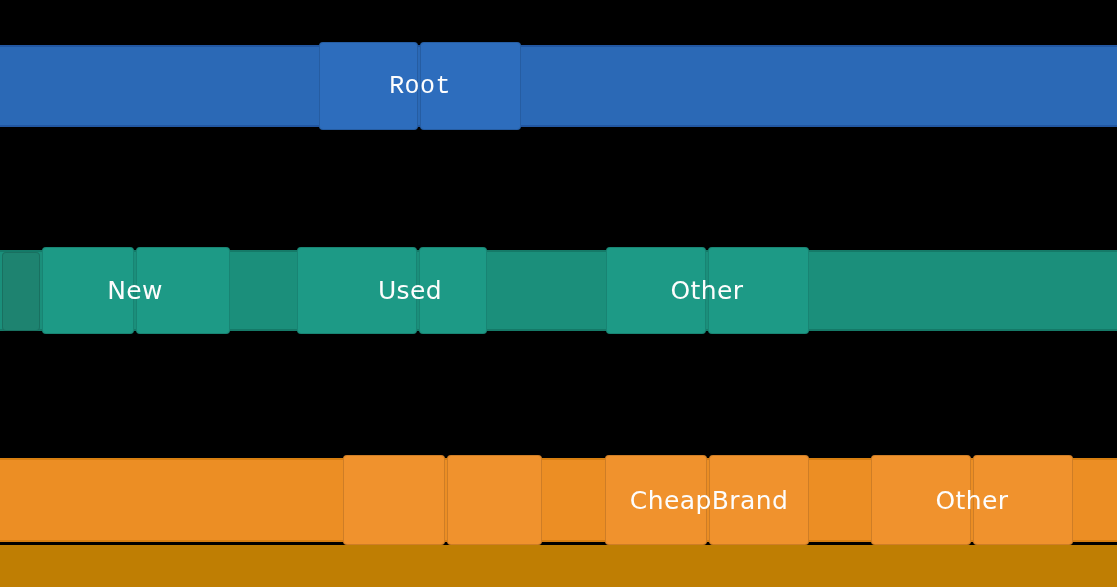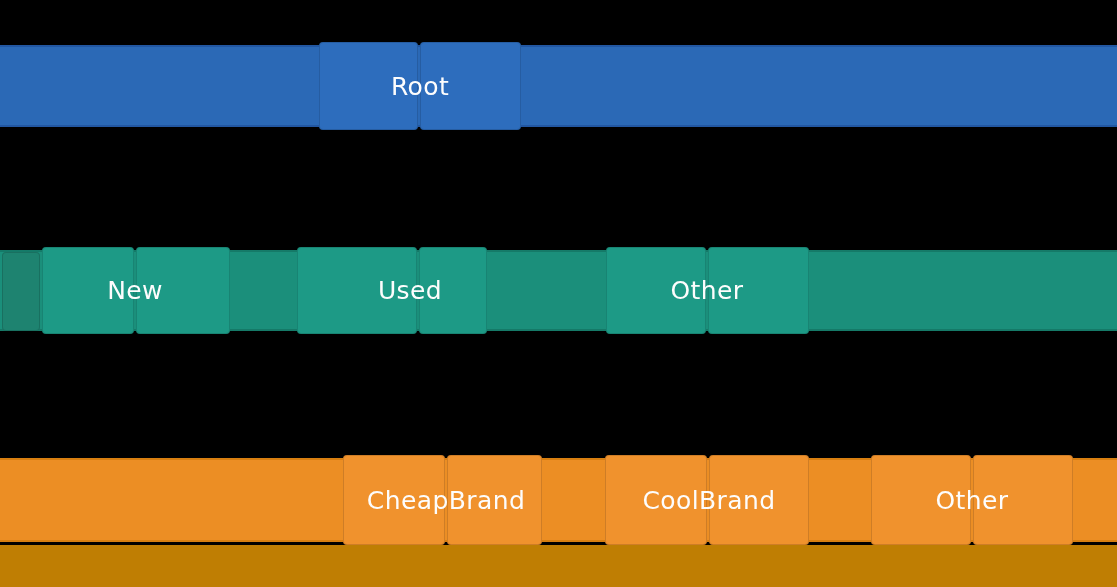--- a/index.html
+++ b/index.html
@@ -40,21 +40,21 @@
     font-size: 25px;
     letter-spacing: 0.4px;
     white-space: nowrap;
     pointer-events: none;
   }
 </style>
 </head>
 <body>
 
 <div id="stage" style="width: 1117px; height: 587px; background: rgb(0, 0, 0);">
-    <div class="level" style="top: 42px; height: 88px;">
+    <div class="level" style="top: 42px; height: 88px; font-family: Liberation Mono, monospace;">
       <div class="band" style="top: 3px; bottom: 3px; background: rgb(43, 105, 182); border-top: 2px solid rgb(34, 87, 162); border-bottom: 2px solid rgb(34, 87, 162);"></div>
       <div class="tile" style="left: 319px; width: 99px; top: 0px; bottom: 0px; background: rgb(45, 109, 189);"></div>
       <div class="tile" style="left: 420px; width: 101px; top: 0px; bottom: 0px; background: rgb(45, 109, 189);"></div>
       <div class="node-label" style="left: 270px;">Root</div>
     </div>
     <div class="level" style="top: 247px; height: 87px;">
       <div class="band" style="top: 3px; bottom: 3px; background: rgb(27, 143, 123); border-top: 2px solid rgb(21, 122, 104); border-bottom: 2px solid rgb(21, 122, 104);"></div>
       <div class="tile" style="left: 2px; width: 38px; top: 5px; bottom: 3px; background: rgb(30, 131, 112);"></div>
       <div class="tile" style="left: 42px; width: 92px; top: 0px; bottom: 0px; background: rgb(29, 154, 134);"></div>
       <div class="tile" style="left: 136px; width: 94px; top: 0px; bottom: 0px; background: rgb(29, 154, 134);"></div>
@@ -67,20 +67,19 @@
       <div class="node-label" style="left: 557px;">Other</div>
     </div>
     <div class="level" style="top: 455px; height: 90px;">
       <div class="band" style="top: 3px; bottom: 3px; background: rgb(236, 142, 36); border-top: 2px solid rgb(216, 127, 16); border-bottom: 2px solid rgb(216, 127, 16);"></div>
       <div class="tile" style="left: 343px; width: 102px; top: 0px; bottom: 0px; background: rgb(240, 146, 45);"></div>
       <div class="tile" style="left: 447px; width: 95px; top: 0px; bottom: 0px; background: rgb(240, 146, 45);"></div>
       <div class="tile" style="left: 605px; width: 102px; top: 0px; bottom: 0px; background: rgb(240, 146, 45);"></div>
       <div class="tile" style="left: 709px; width: 100px; top: 0px; bottom: 0px; background: rgb(240, 146, 45);"></div>
       <div class="tile" style="left: 871px; width: 100px; top: 0px; bottom: 0px; background: rgb(240, 146, 45);"></div>
       <div class="tile" style="left: 973px; width: 100px; top: 0px; bottom: 0px; background: rgb(240, 146, 45);"></div>
-      <div class="node-label" style="left: 296px;">CheapBrand</div>
-      <div class="node-label" style="left: 559px;">CoolBrand</div>
+      <div class="node-label" style="left: 559px;">CheapBrand</div>
       <div class="node-label" style="left: 822px;">Other</div>
     </div>
     <div class="level" style="top: 545px; height: 42px;">
       <div class="band" style="top: 0px; bottom: 0px; background: rgb(191, 126, 3);"></div>
     </div>
   </div>
 
 </body></html>

